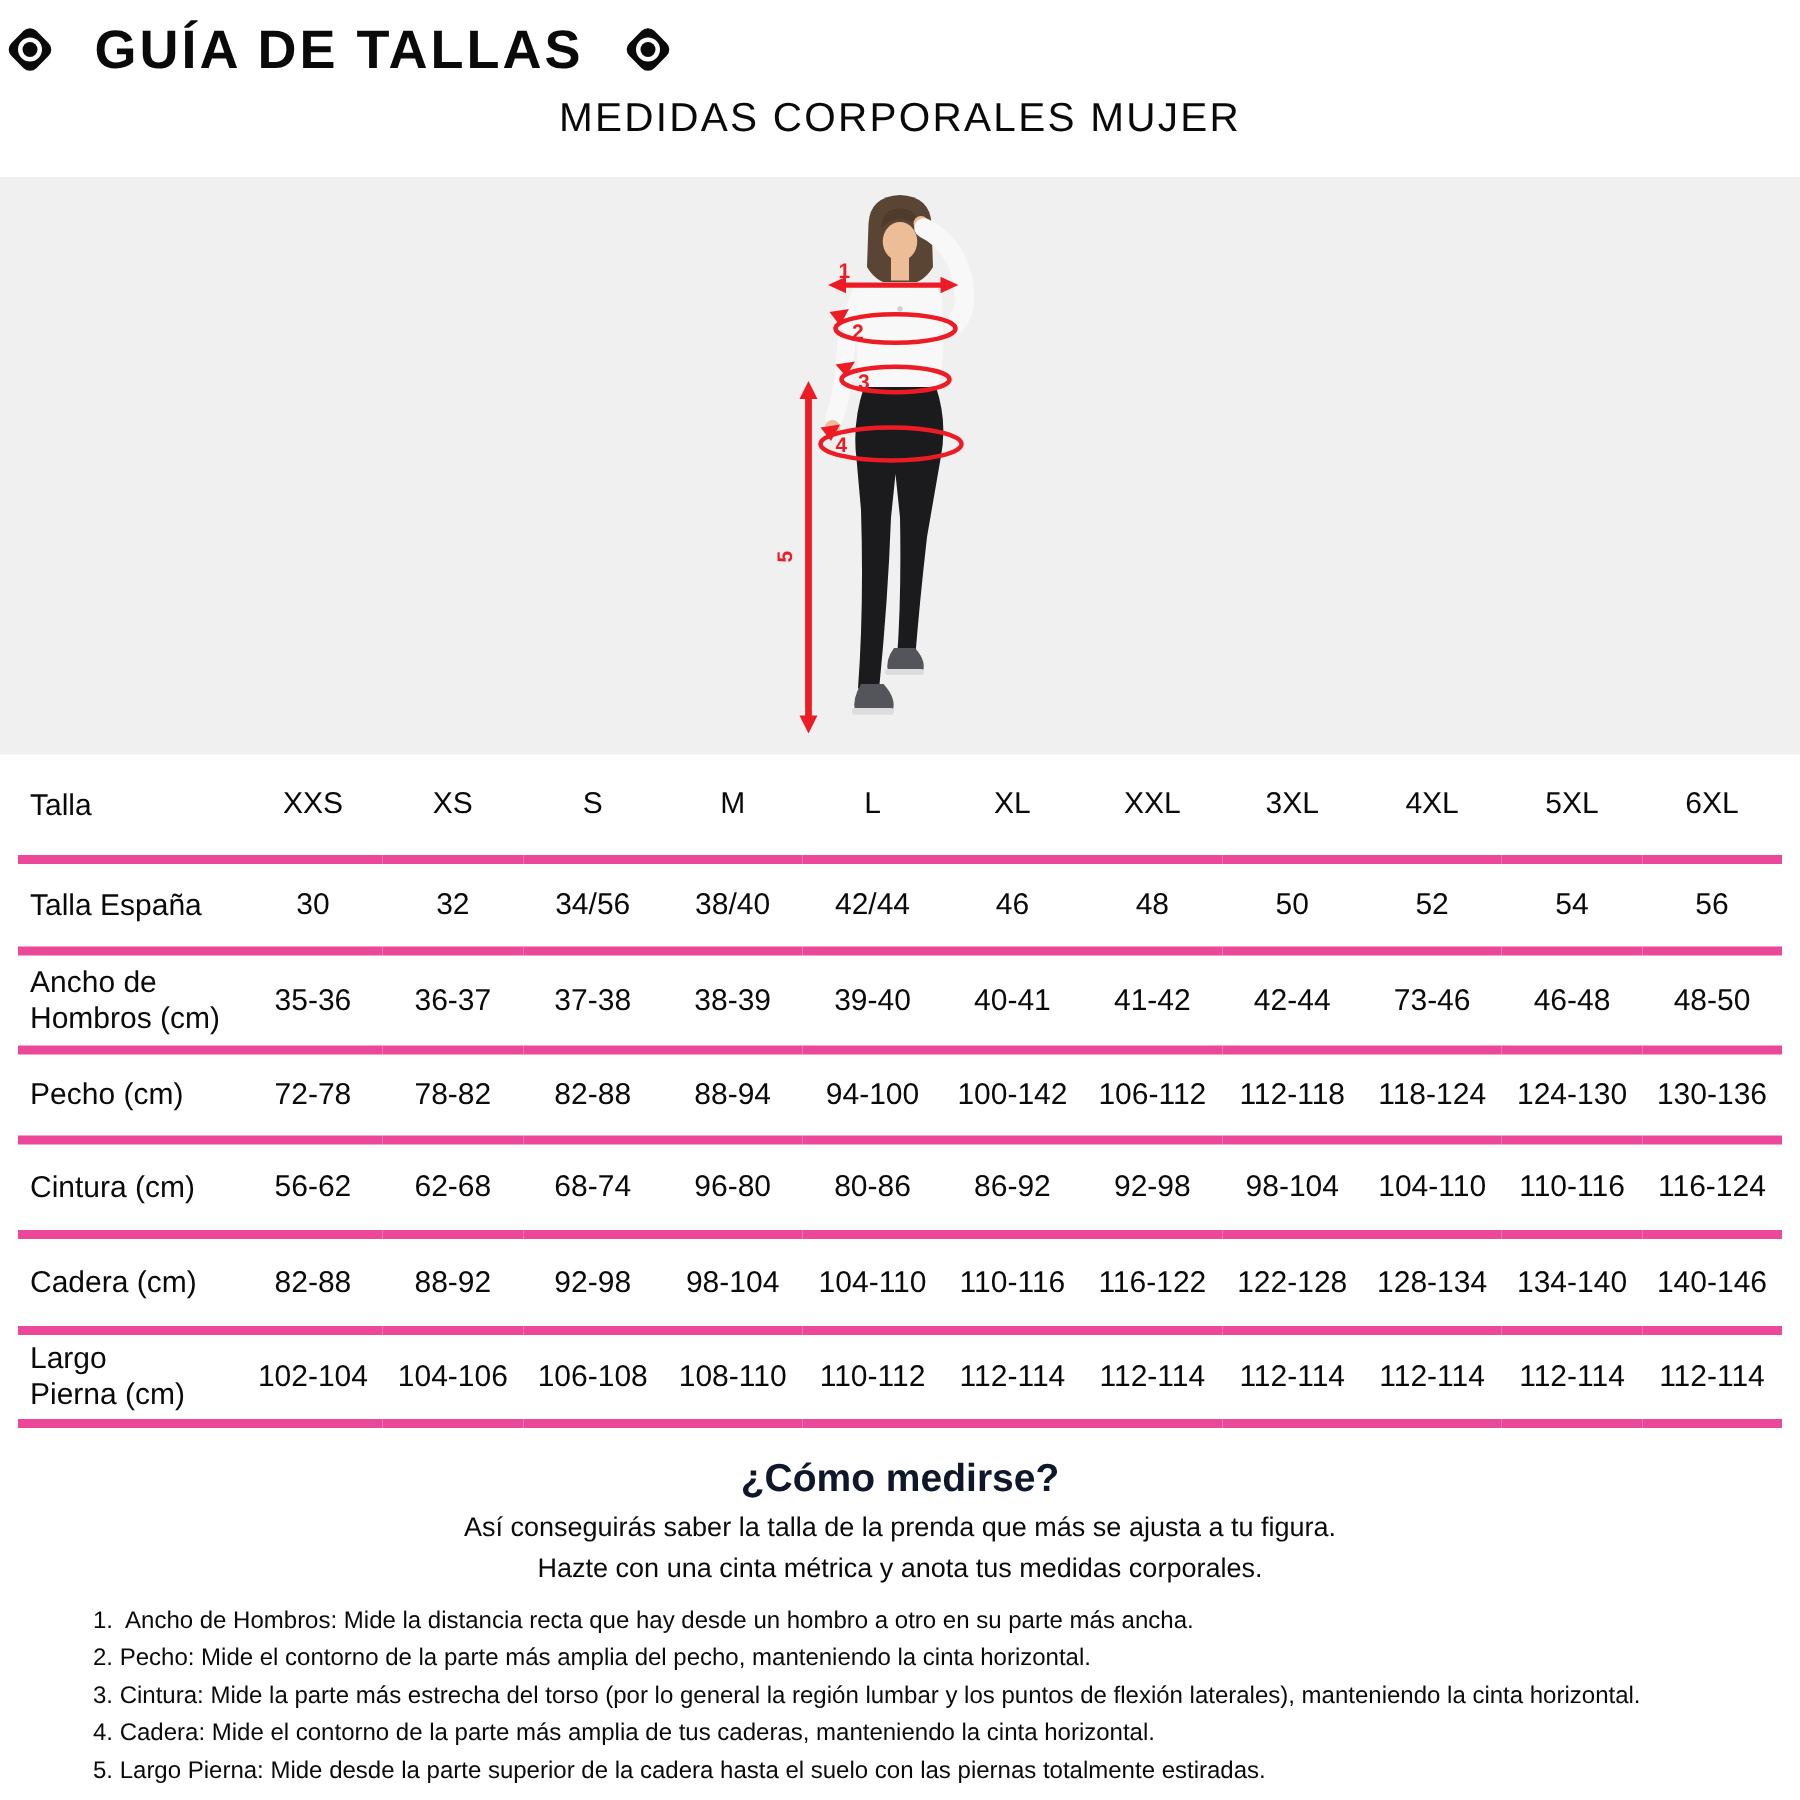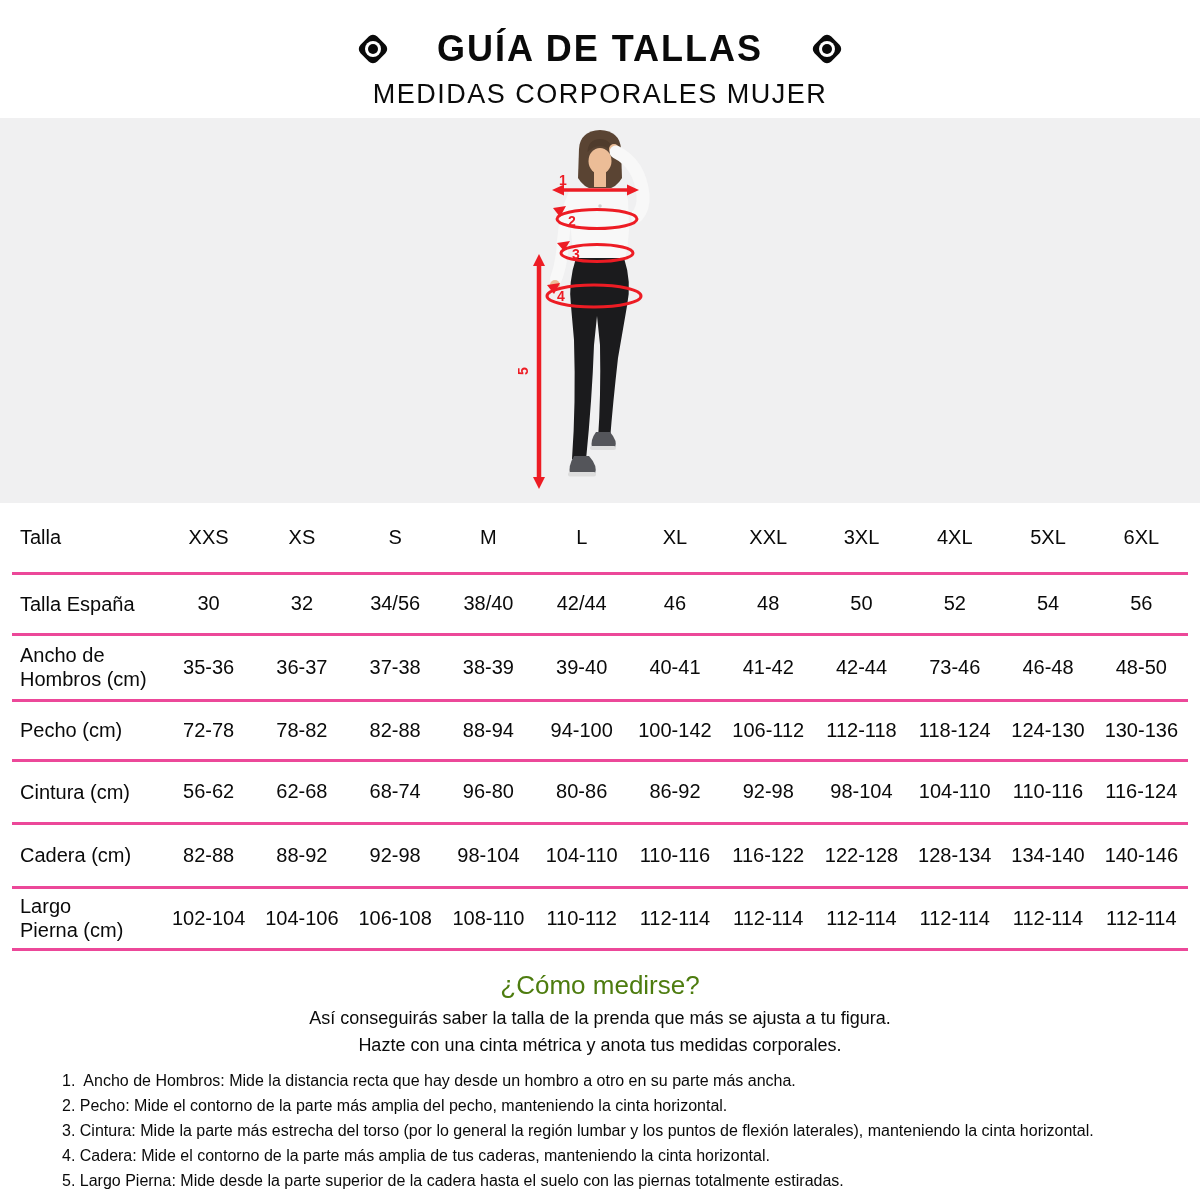--- a/index.html
+++ b/index.html
@@ -6,54 +6,54 @@
   html,body { margin:0; padding:0; }
   body {
     width:1200px; height:1200px; position:relative;
     background:#ffffff; color:#0a0a0a;
     font-family:"Liberation Sans", sans-serif;
     overflow:hidden;
   }
 
   
   .header { position:absolute; top:0; left:0; width:1200px; height:118px; text-align:center; }
-  .title-row { display:flex; align-items:center; justify-content:center; gap:44px; margin-top:28px; }
+  .title-row { display:flex; align-items:center; gap:23px; margin-top:12px; }
   .brand-icon { width:40px; height:40px; display:block; }
   .title { font-size:36px; font-weight:600; letter-spacing:2px; white-space:nowrap; }
   .subtitle { font-size:27px; font-weight:500; letter-spacing:1.5px; margin-top:9px; }
 
   
   .photo-band { position:absolute; top:118px; left:0; width:1200px; height:385px; background:#f0f0f1; }
   .figure-svg { position:absolute; left:450px; top:0; }
 
   
   table.size-table {
     position:absolute; top:503px; left:12px; width:1176px;
     border-collapse:collapse; table-layout:fixed;
   }
   table.size-table col.label-col { width:150px; }
-  table.size-table tr { border-bottom:3px solid #ec4899; }
+  table.size-table tr { border-bottom:6px solid #ec4899; }
   table.size-table tr:nth-child(1) { height:70px; }
   table.size-table tr:nth-child(2) { height:61px; }
   table.size-table tr:nth-child(3) { height:66px; }
   table.size-table tr:nth-child(4) { height:60px; }
   table.size-table tr:nth-child(5) { height:63px; }
   table.size-table tr:nth-child(6) { height:64px; }
   table.size-table tr:nth-child(7) { height:62px; }
   table.size-table th {
     font-weight:400; font-size:20px; text-align:left; padding-left:8px;
     white-space:pre-line; line-height:24px; vertical-align:middle;
   }
   table.size-table td {
     font-weight:400; font-size:20px; text-align:center; padding:0; vertical-align:middle;
   }
 
   
   .how-to { position:absolute; top:968px; left:0; width:1200px; }
-  .how-to-title { text-align:center; color:#4d7c0f; font-size:26px; font-weight:400; line-height:34px; }
+  .how-to-title { text-align:center; color:#0f172a; font-size:26px; font-weight:700; line-height:34px; }
   .how-to-intro { text-align:center; font-size:18px; line-height:27px; margin-top:3px; }
   .steps { margin:9px 30px 0 62px; font-size:16px; line-height:25px; }
   .step { white-space:pre-wrap; }
 </style>
 </head>
 <body>
 
 <div class="header">
   <div class="title-row">
     <svg class="brand-icon" viewBox="0 0 40 40">

